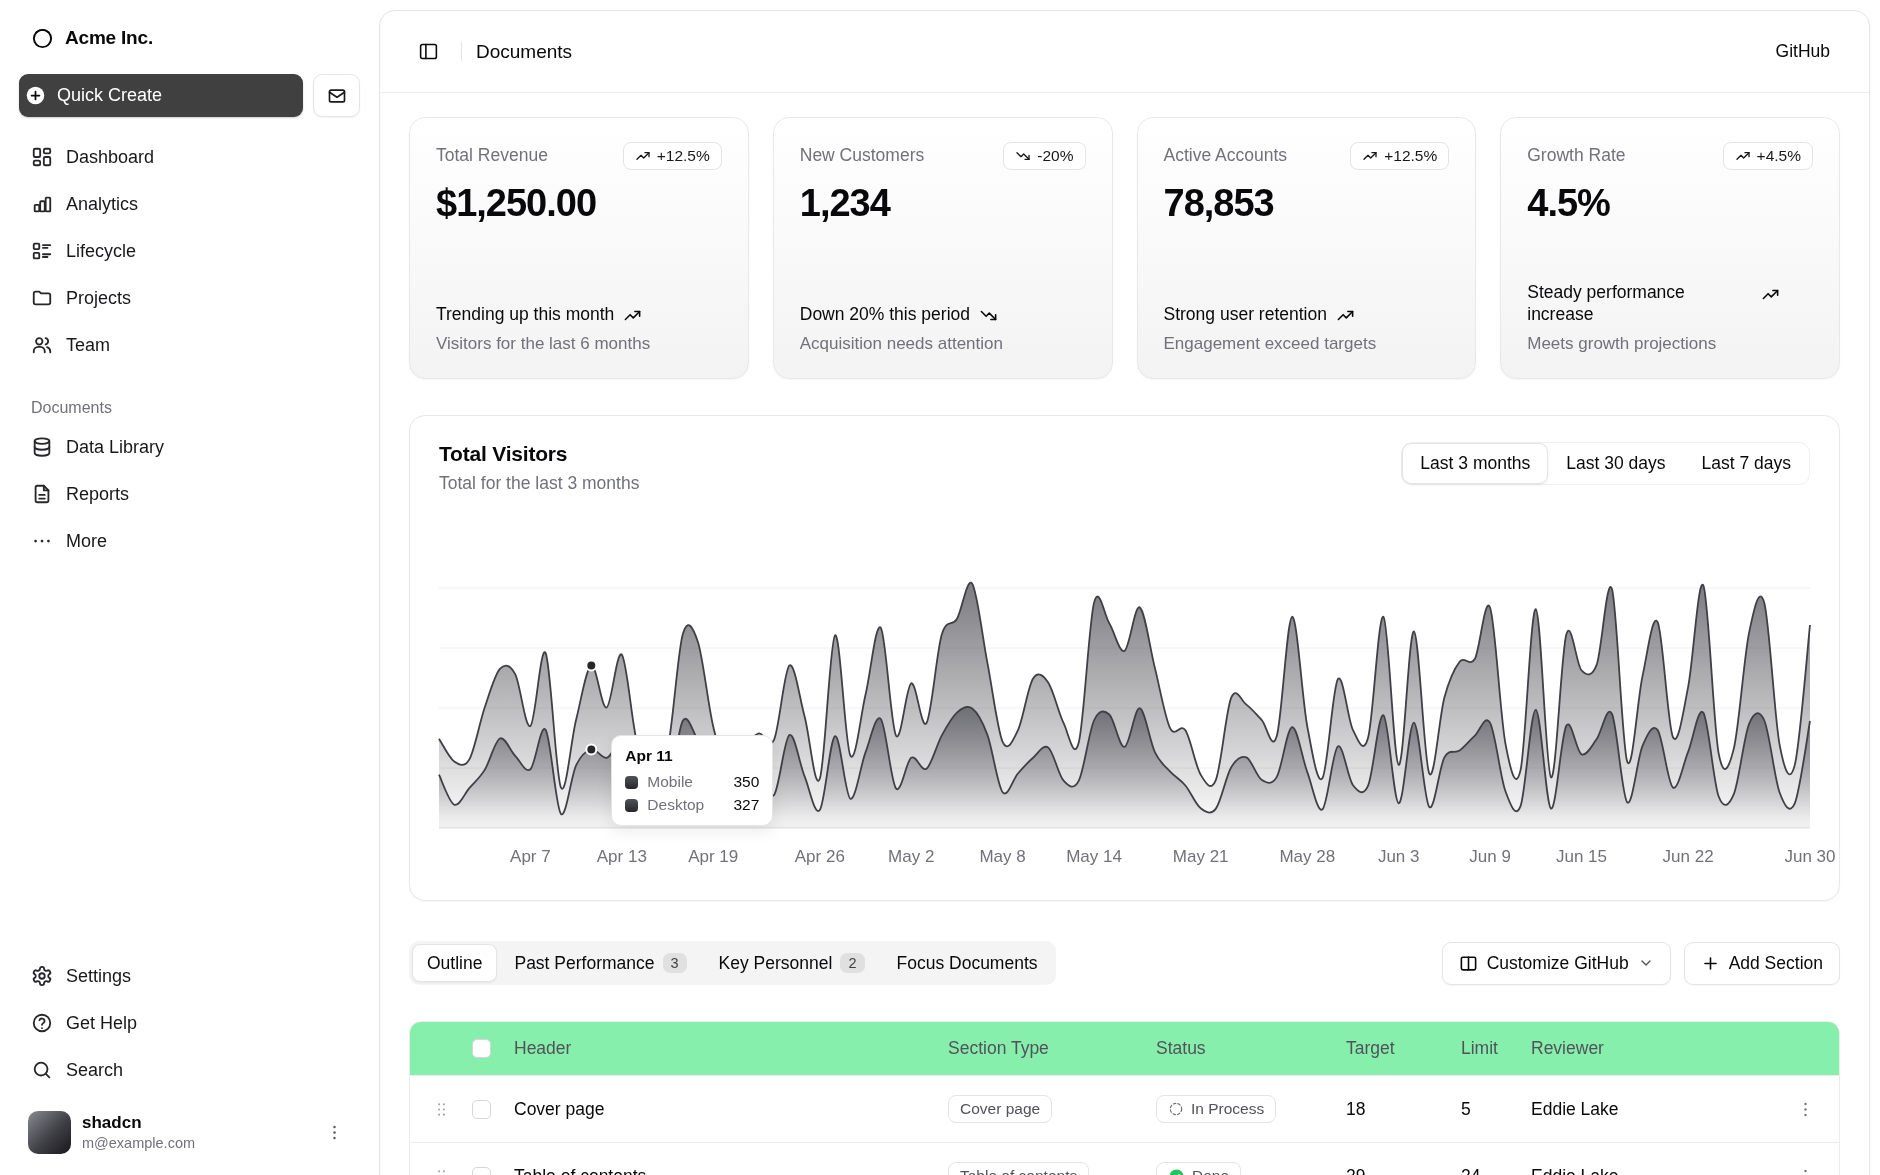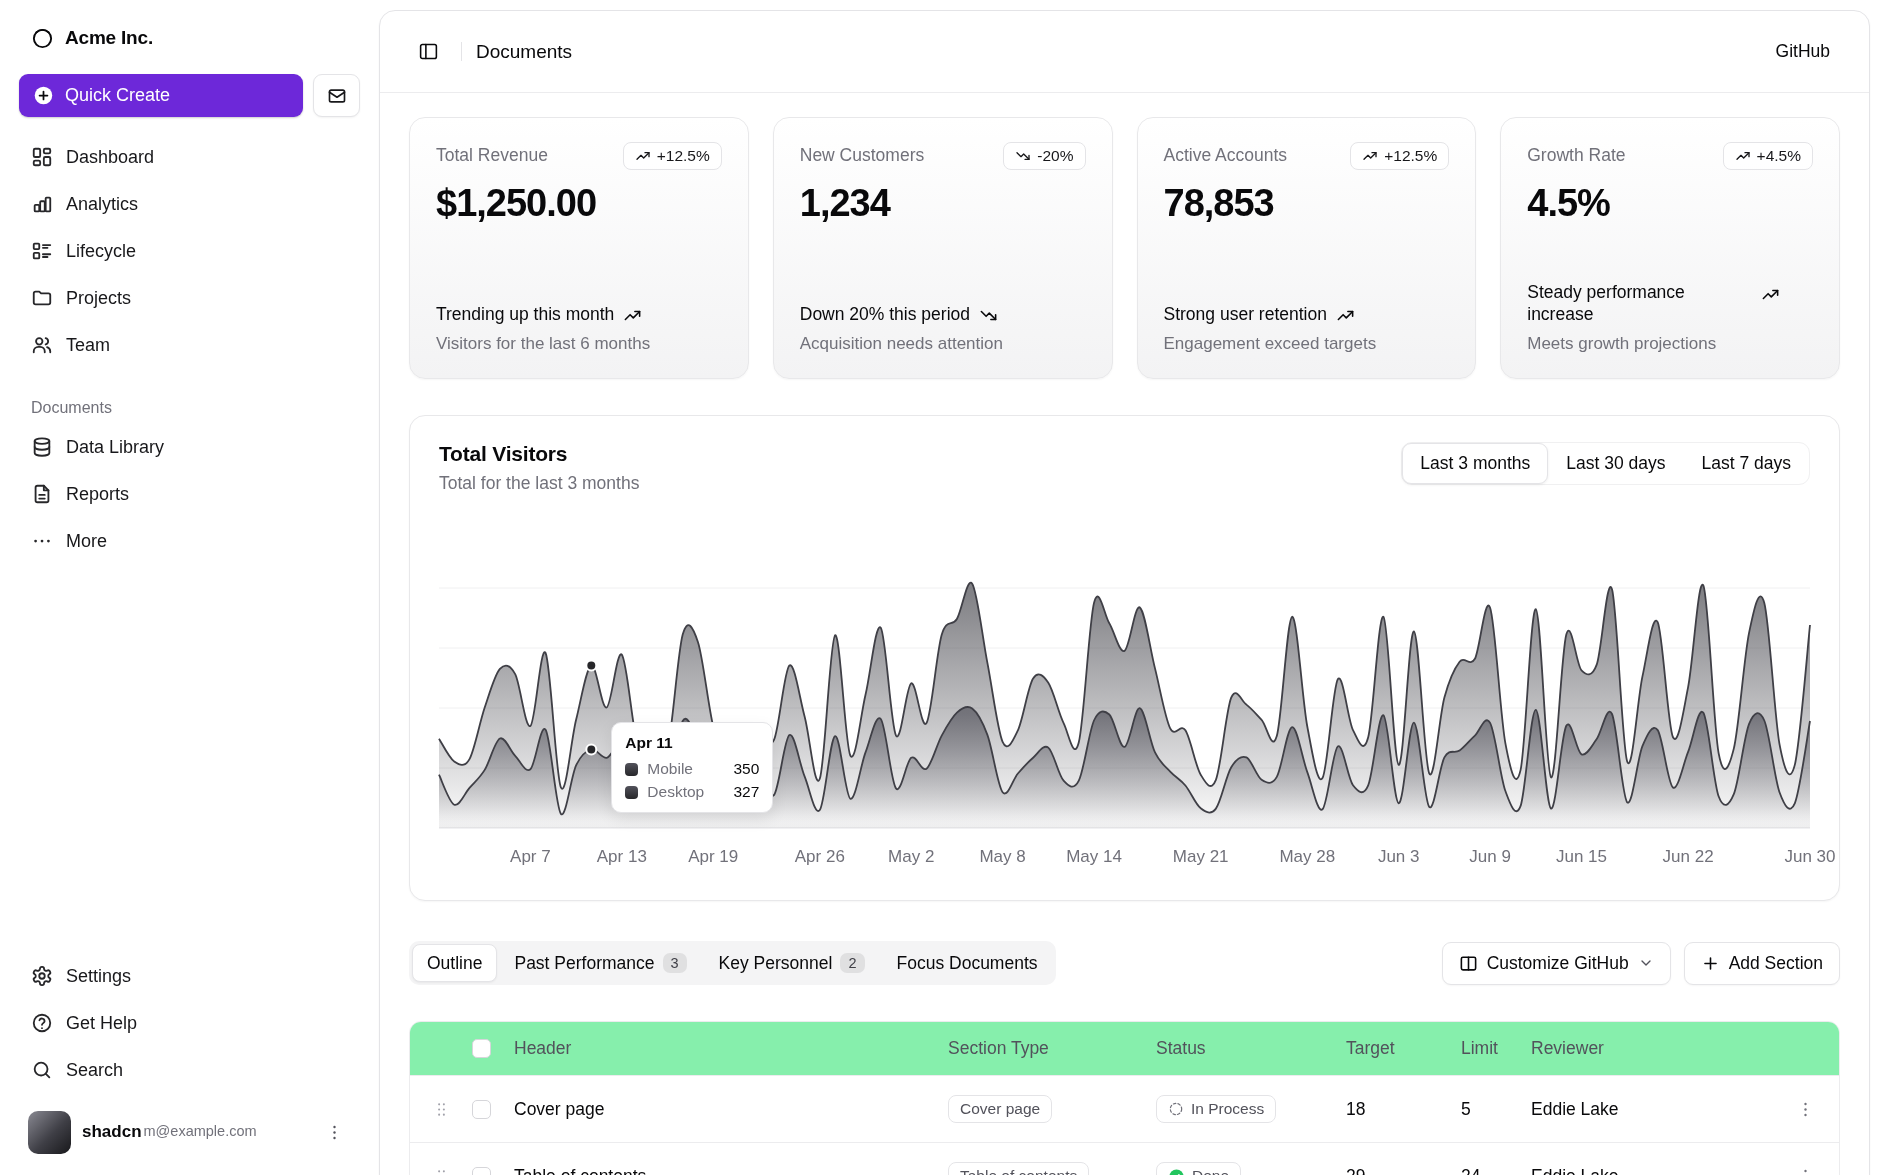--- a/index.html
+++ b/index.html
@@ -8,38 +8,38 @@
   button{font:inherit;color:inherit;background:none;border:none;cursor:pointer;text-align:left}
   svg.i{display:block;width:22px;height:22px;stroke:currentColor;fill:none;stroke-width:2;stroke-linecap:round;stroke-linejoin:round}
 
   
   .sidebar{position:fixed;left:0;top:0;width:379px;height:1175px;background:#fff;
     display:flex;flex-direction:column;padding:16px 19px 14px}
   .brand{display:flex;align-items:center;gap:11px;height:44px;padding:0 12px;border-radius:9px}
   .brand .i{width:23px;height:23px}
   .brand-name{font-size:19px;font-weight:700;letter-spacing:-.2px}
   .quick-row{display:flex;gap:10px;margin-top:14px}
-  .quick-create{flex:1;height:43px;background:#6d28d9;color:#fff;border-radius:9px;
-    display:flex;align-items:center;gap:11px;padding:0 14px;font-size:18px;font-weight:500;
+  .quick-create{flex:1;height:43px;background:#404040;color:#fff;border-radius:9px;
+    display:flex;align-items:center;gap:11px;padding:0 6px;font-size:18px;font-weight:500;
     box-shadow:0 1px 2px rgba(0,0,0,.2)}
   .quick-create .i{width:21px;height:21px}
   .icon-btn{width:47px;height:43px;border:1px solid #e4e4e7;border-radius:9px;background:#fff;
     display:flex;align-items:center;justify-content:center;box-shadow:0 1px 2px rgba(0,0,0,.05);color:#18181b}
   .icon-btn .i{width:20px;height:20px}
   .nav{display:flex;flex-direction:column;gap:3px}
   .nav.first{margin-top:18px}
   .nav-item{display:flex;align-items:center;gap:13px;height:44px;padding:0 12px;border-radius:9px;
     font-size:18px;color:#18181b}
   .nav-item .i{color:#27272a}
   .group-label{font-size:16px;color:#71717a;padding:0 12px;margin-top:32px;margin-bottom:8px}
   .sidebar-bottom{margin-top:auto}
   .user-row{display:flex;align-items:center;gap:11px;padding:7px 9px;margin-top:12px;border-radius:10px}
   .avatar{width:43px;height:43px;border-radius:10px;flex:none;
     background:linear-gradient(135deg,#8a8a93 0%,#3f3f46 55%,#18181b 100%)}
-  .user-meta{display:flex;flex-direction:row;gap:2px;min-width:0}
+  .user-meta{display:flex;flex-direction:column;gap:2px;min-width:0}
   .user-name{font-size:17px;font-weight:600;line-height:1.1}
   .user-email{font-size:14.5px;color:#71717a}
   .user-dots{margin-left:auto;color:#52525b;width:34px;height:34px;display:flex;align-items:center;justify-content:center;border-radius:8px}
   .user-dots .i{width:19px;height:19px}
 
   
   .main{position:fixed;left:379px;top:10px;right:10px;height:1400px;background:#fff;
     border:1px solid #e4e4e7;border-radius:16px;box-shadow:0 1px 2px rgba(0,0,0,.05);overflow:hidden}
   .topbar{height:82px;display:flex;align-items:center;padding:0 29px;border-bottom:1px solid #ececee}
   .ghost-icon{width:38px;height:38px;border-radius:8px;display:flex;align-items:center;justify-content:center;color:#09090b}
@@ -419,21 +419,21 @@
             <text x="761.7" y="334" text-anchor="middle" font-size="17" fill="#71717a">May 21</text>
             <text x="868.3" y="334" text-anchor="middle" font-size="17" fill="#71717a">May 28</text>
             <text x="959.7" y="334" text-anchor="middle" font-size="17" fill="#71717a">Jun 3</text>
             <text x="1051.1" y="334" text-anchor="middle" font-size="17" fill="#71717a">Jun 9</text>
             <text x="1142.5" y="334" text-anchor="middle" font-size="17" fill="#71717a">Jun 15</text>
             <text x="1249.1" y="334" text-anchor="middle" font-size="17" fill="#71717a">Jun 22</text>
             <text x="1371.0" y="334" text-anchor="middle" font-size="17" fill="#71717a">Jun 30</text>
             <circle cx="152.3" cy="137.5" r="5" fill="#27272a" stroke="#fff" stroke-width="2"></circle>
             <circle cx="152.3" cy="221.5" r="5" fill="#27272a" stroke="#fff" stroke-width="2"></circle>
           </svg>
-        <div class="chart-tooltip" style="left: 172.333px; top: 194px;">
+        <div class="chart-tooltip" style="left: 172.333px; top: 207px;">
           <div class="tt-date">Apr 11</div>
           <div class="tt-row">
             <span class="tt-sw"></span>
             <span class="tt-label">Mobile</span>
             <span class="tt-val">350</span>
           </div>
           <div class="tt-row">
             <span class="tt-sw"></span>
             <span class="tt-label">Desktop</span>
             <span class="tt-val">327</span>

